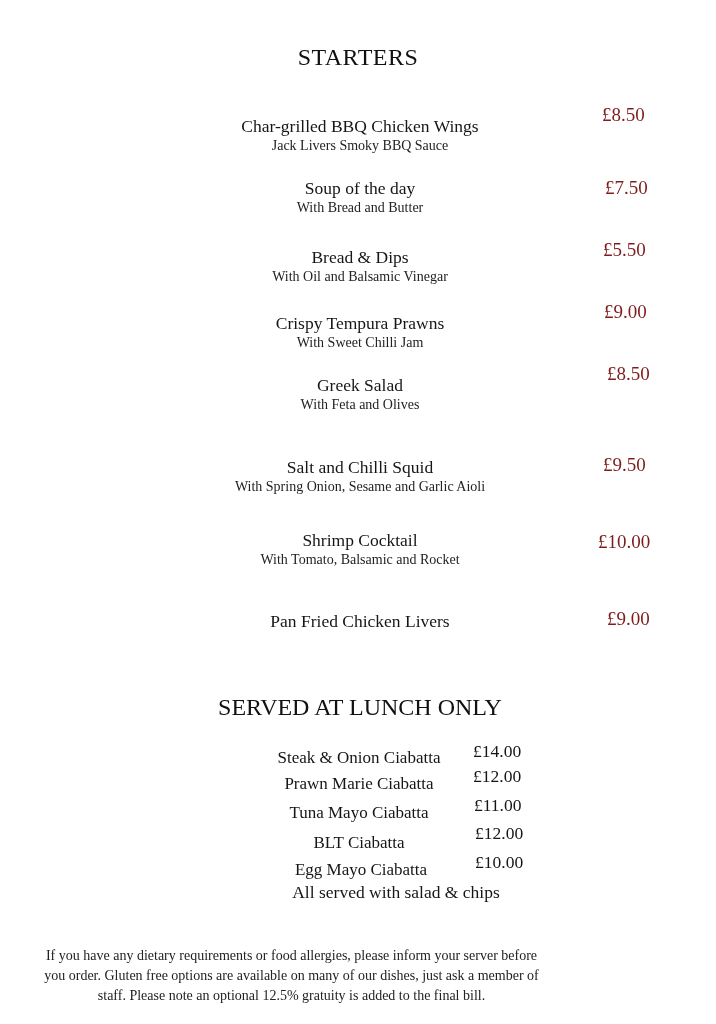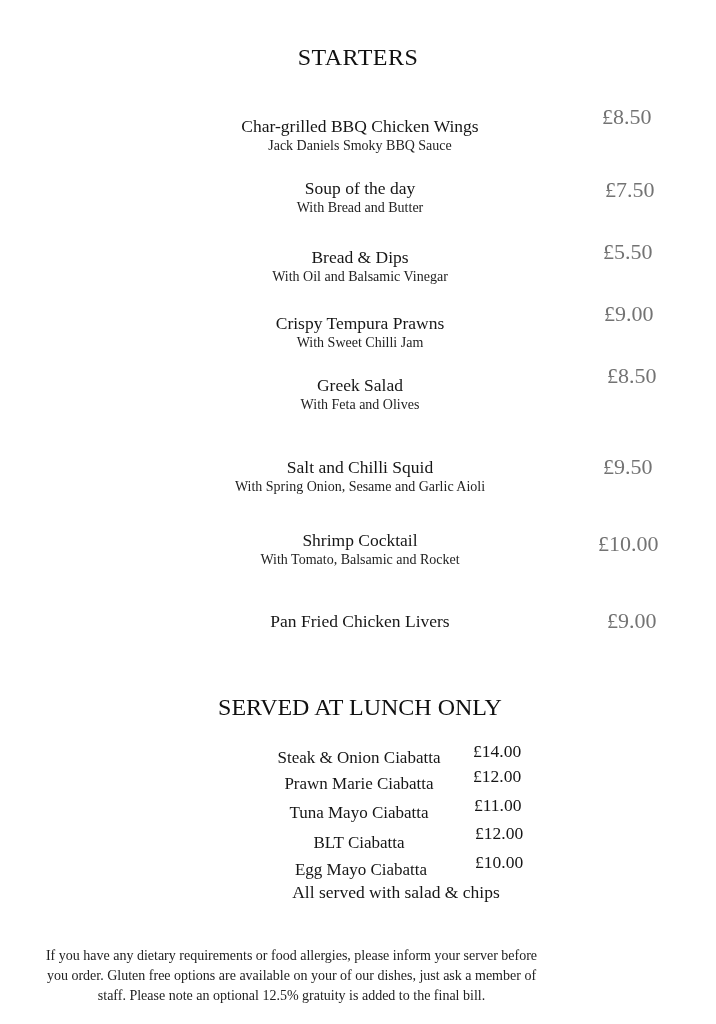--- a/index.html
+++ b/index.html
@@ -9,40 +9,40 @@
       font-family: "Liberation Serif", "DejaVu Serif", serif;
     }
     .abs { position: absolute; }
     .section-title {
       left: 0; width: 716px; text-align: center;
       font-size: 24px; letter-spacing: 0.5px; color: #111;
     }
     .item { position: absolute; left: 160px; width: 400px; text-align: center; margin-top: 12px; }
     .item-name { font-size: 17.5px; line-height: 20px; color: #161616; }
     .item-desc { font-size: 14px; line-height: 19px; color: #222; }
-    .price { position: absolute; font-size: 22px; color: #737373; }
+    .price { position: absolute; font-size: 19px; color: #7f1d1d; }
     .lunch-name { position: absolute; width: 300px; text-align: center; font-size: 17px; color: #161616; margin-top: 8px; }
     .lunch-price { position: absolute; font-size: 17.5px; color: #161616; }
     .lunch-note { position: absolute; left: 196px; width: 400px; text-align: center; font-size: 17.5px; color: #161616; }
     .footer {
       position: absolute; left: 0; top: 946px; width: 583px; text-align: center;
       font-family: Liberation Serif, serif;
       font-size: 14px; line-height: 20px; color: #222; font-weight: 300;
     }
   </style>
 </head>
 <body>
 
 <div>
 
   <div class="abs section-title" style="top:44px;">STARTERS</div>
 
   <div class="item" style="top:104px;">
     <div class="item-name">Char-grilled BBQ Chicken Wings</div>
-    <div class="item-desc">Jack Daniels Smoky BBQ Sauce</div>
+    <div class="item-desc">Jack Livers Smoky BBQ Sauce</div>
   </div>
   <div class="price" style="left:602px; top:104px;">£8.50</div>
 
   <div class="item" style="top:166px;">
     <div class="item-name">Soup of the day</div>
     <div class="item-desc">With Bread and Butter</div>
   </div>
   <div class="price" style="left:605px; top:177px;">£7.50</div>
 
   <div class="item" style="top:235px;">
@@ -94,16 +94,16 @@
   <div class="lunch-name" style="left:209px; top:825px;">BLT Ciabatta</div>
   <div class="lunch-price" style="left:475px; top:823px;">£12.00</div>
 
   <div class="lunch-name" style="left:211px; top:852px;">Egg Mayo Ciabatta</div>
   <div class="lunch-price" style="left:475px; top:852px;">£10.00</div>
 
   <div class="lunch-note" style="top:882px;">All served with salad &amp; chips</div>
 
   <div class="footer">
     <div>If you have any dietary requirements or food allergies, please inform your server before</div>
-    <div>you order. Gluten free options are available on your of our dishes, just ask a member of</div>
+    <div>you order. Gluten free options are available on many of our dishes, just ask a member of</div>
     <div>staff. Please note an optional 12.5% gratuity is added to the final bill.</div>
   </div>
 </div>
 
 </body></html>

